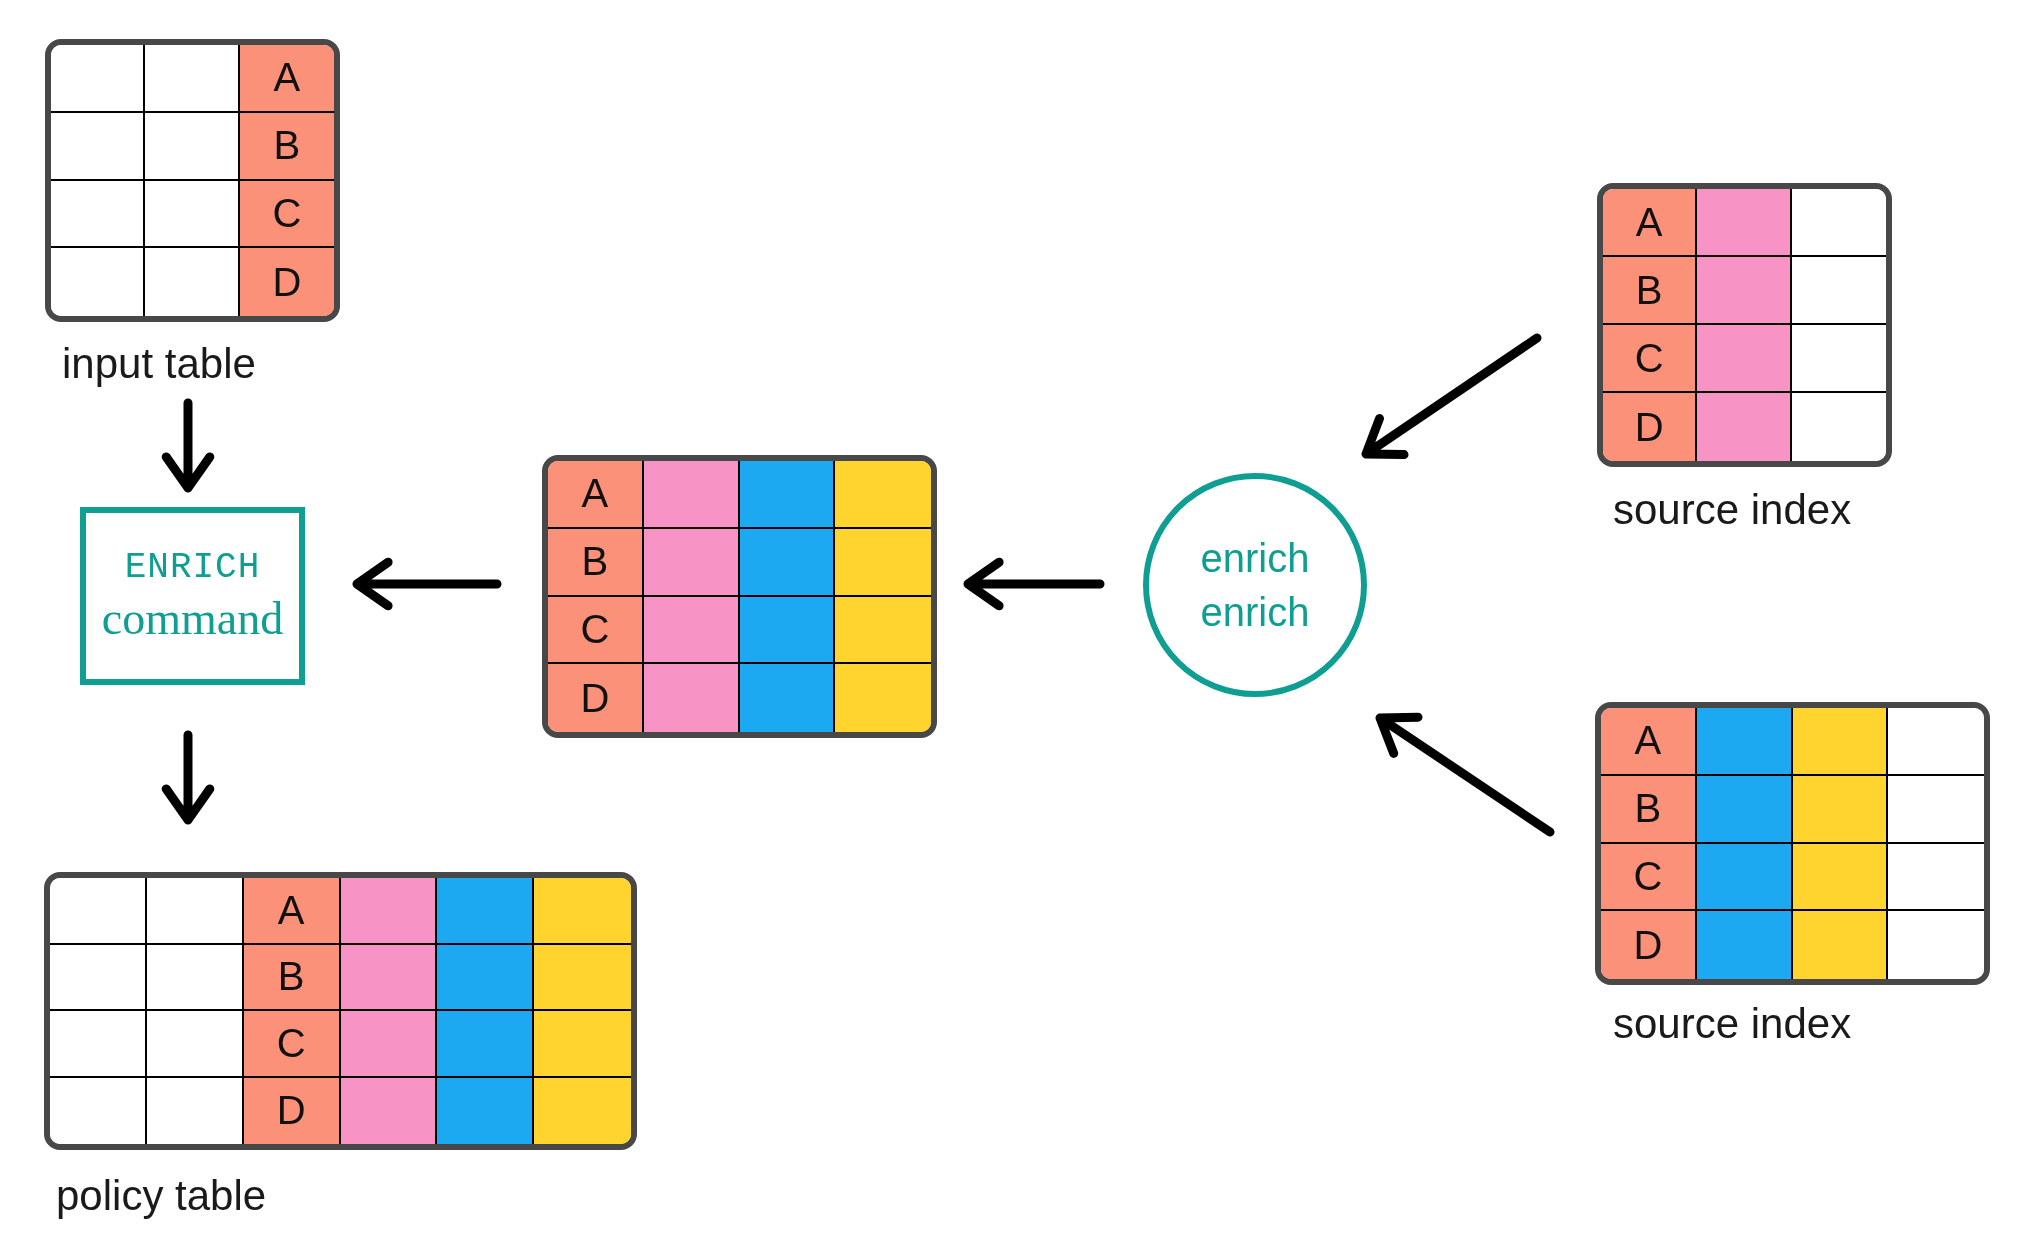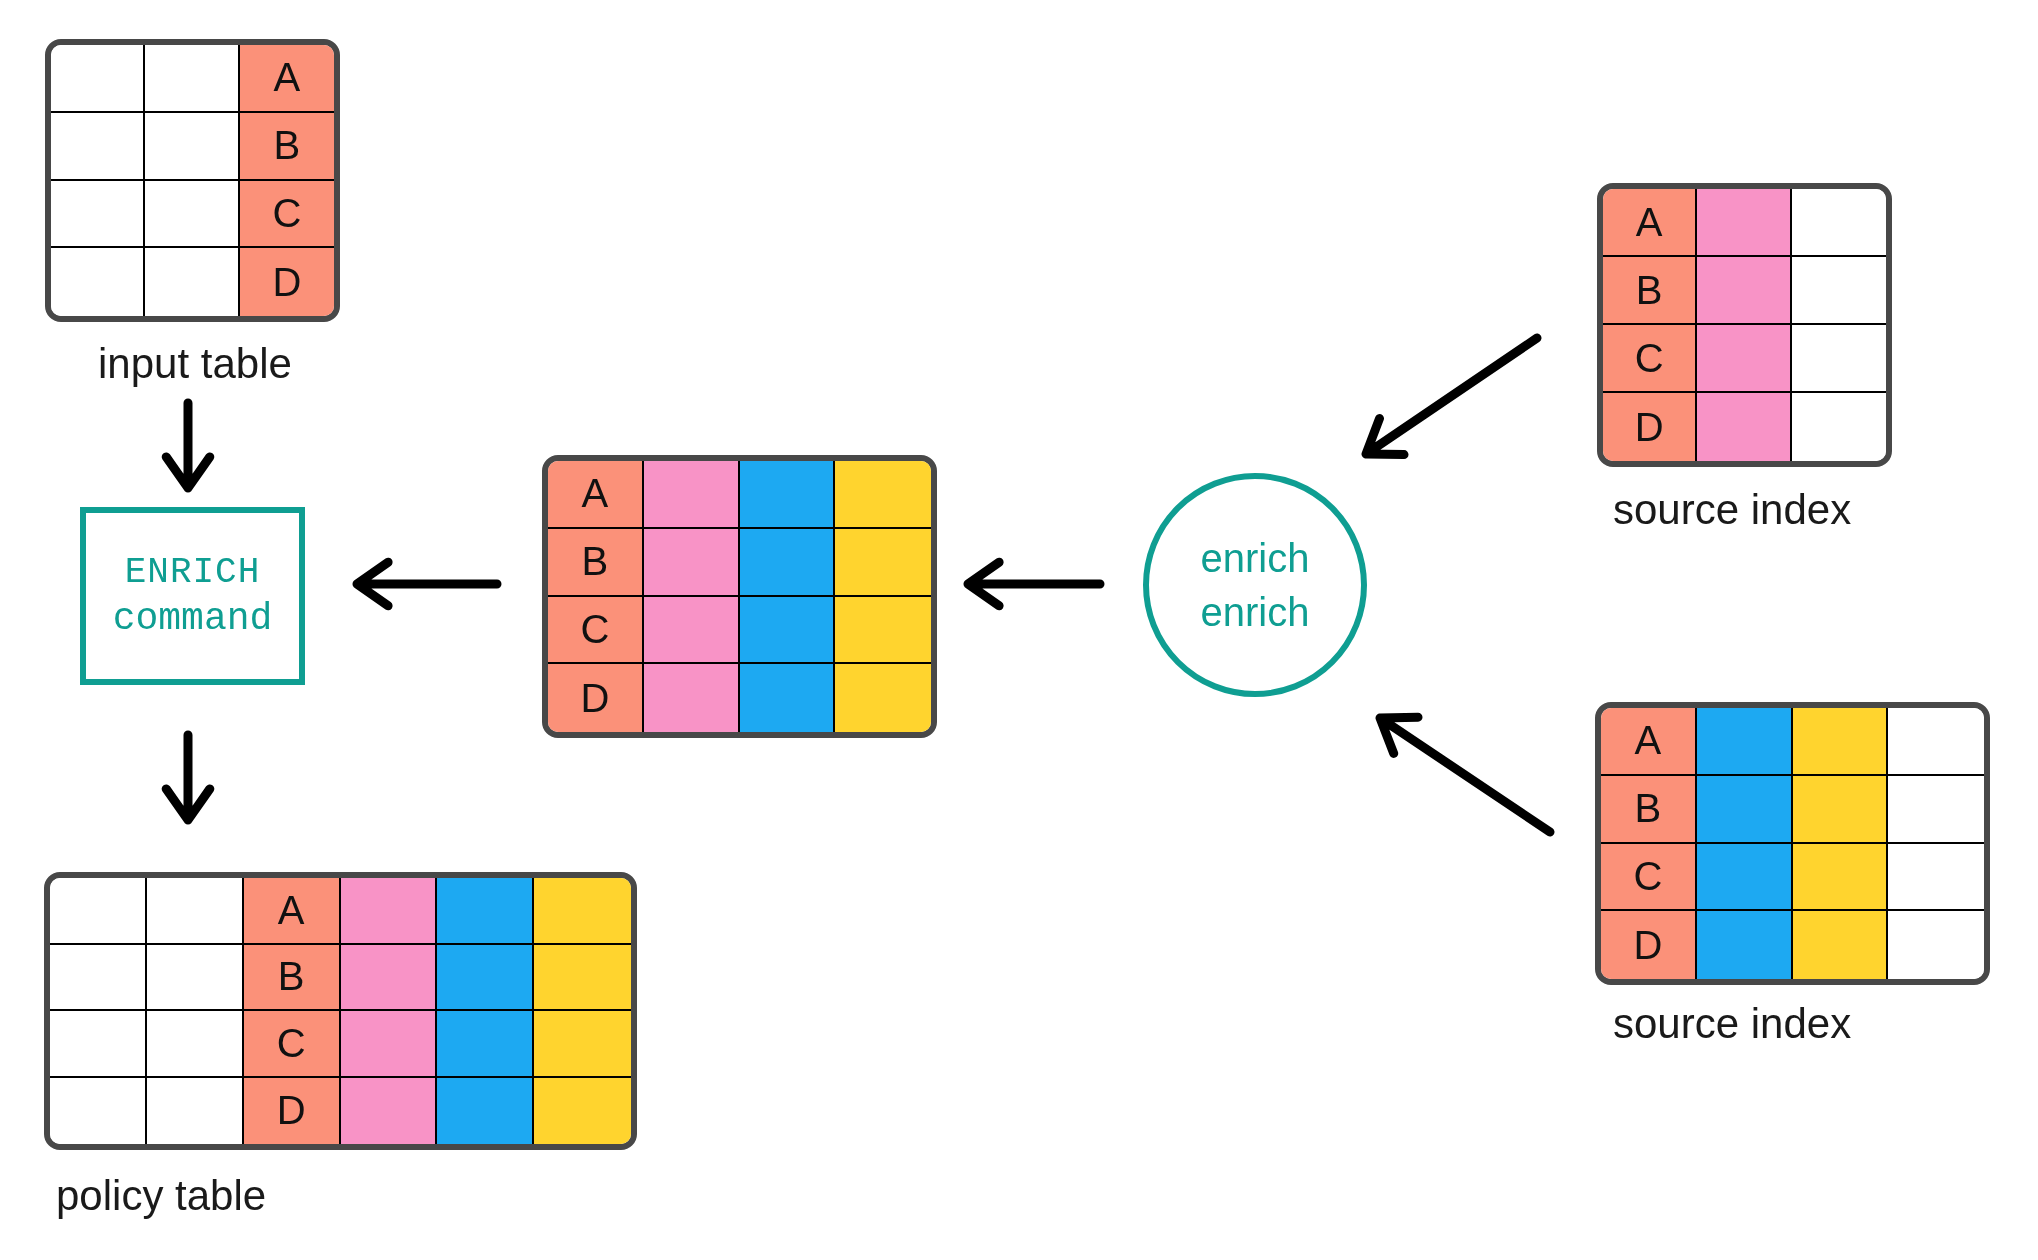--- a/index.html
+++ b/index.html
@@ -16,34 +16,34 @@
   .cell.last-row{border-bottom:none;}
 
   
   .input-table   {left:45px;  top:39px;  width:295px; height:283px;}
   .output-table  {left:44px;  top:872px; width:593px; height:278px;}
   .enrich-index  {left:542px; top:455px; width:395px; height:283px;}
   .source-top    {left:1597px;top:183px; width:295px; height:284px;}
   .source-bottom {left:1595px;top:702px; width:395px; height:283px;}
 
   .node-label{position:absolute;font-size:42px;color:#1a1a1a;white-space:nowrap;}
-  .label-input        {left:62px;  top:340px;margin-left:36px;}
+  .label-input        {left:62px;  top:340px;}
   .label-output       {left:56px;  top:1172px;}
   .label-enrich-index {left:556px; top:752px;}
   .label-source-top   {left:1613px;top:486px;}
   .label-source-bottom{left:1613px;top:1000px;}
 
   
   .enrich-command{position:absolute;left:80px;top:507px;width:225px;height:178px;
                   box-sizing:border-box;border:6px solid var(--teal,#0F9E92);
                   background:#fff;display:flex;flex-direction:column;
                   align-items:center;justify-content:center;color:var(--teal,#0F9E92);}
   .enrich-command .mono{font-family:"Liberation Mono",monospace;font-size:36px;
                         letter-spacing:1px;line-height:1.25;}
-  .enrich-command .sans{font-family:Liberation Mono, monospace;font-size:38px;line-height:1.25;}
+  .enrich-command .sans{font-family:Liberation Serif, serif;font-size:46px;line-height:1.25;}
 
   
   .policy-circle{position:absolute;left:1143px;top:473px;width:224px;height:224px;
                  box-sizing:border-box;border:6px solid var(--teal,#0F9E92);border-radius:50%;
                  background:#fff;display:flex;flex-direction:column;align-items:center;
                  justify-content:center;color:var(--teal,#0F9E92);font-size:40px;line-height:1.35;}
 
   .arrows{position:absolute;left:0;top:0;width:2038px;height:1260px;pointer-events:none;}
   .arrows path{stroke:#000;stroke-width:9;fill:none;stroke-linecap:round;stroke-linejoin:round;}
 </style>

